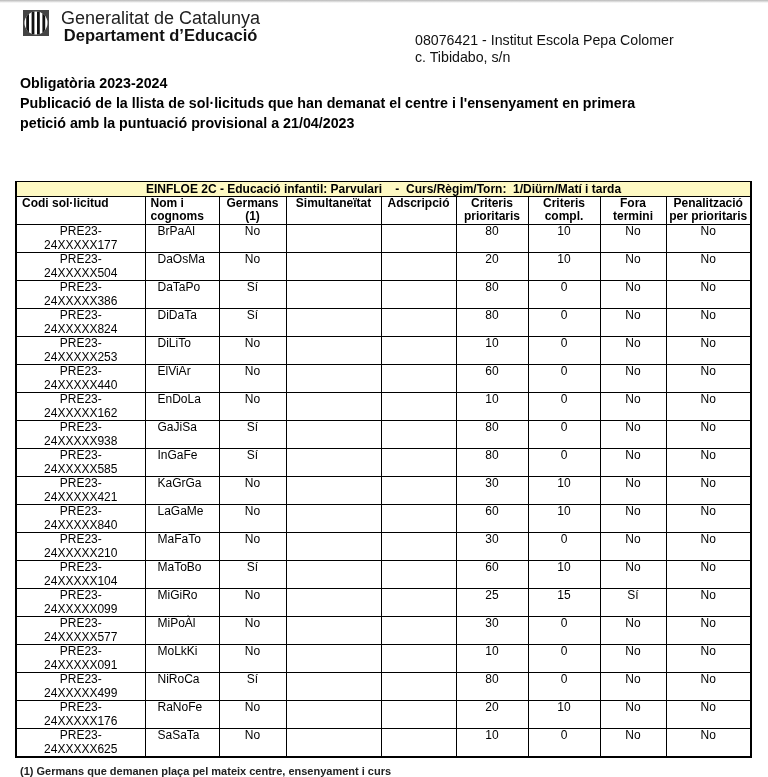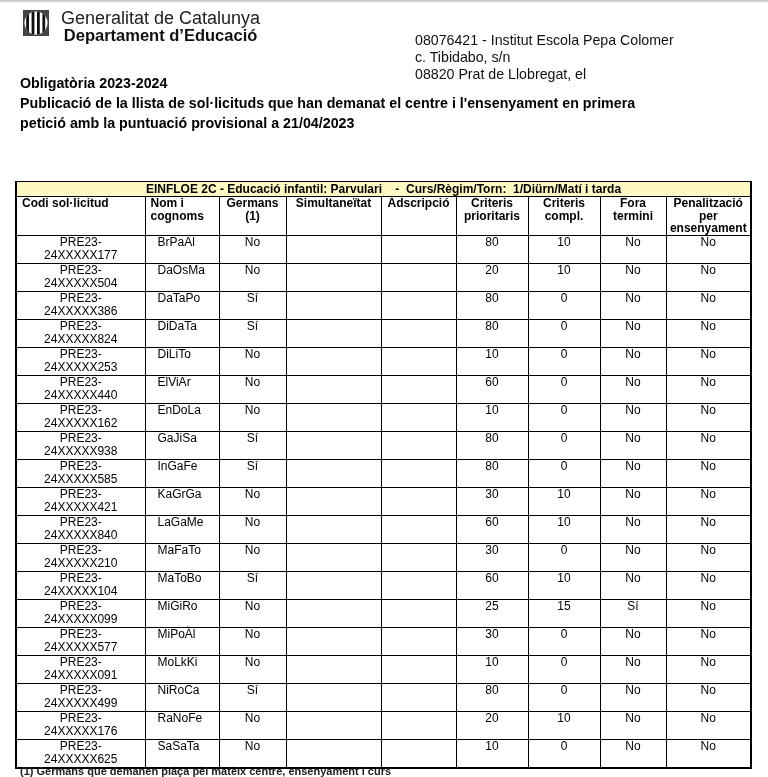--- a/index.html
+++ b/index.html
@@ -44,21 +44,20 @@
 </svg>
 
 <div class="org">
   <div class="l1">Generalitat de Catalunya</div>
   <div class="l2">Departament d’Educació</div>
 </div>
 
 <div class="center-info">
   <div>08076421 - Institut Escola Pepa Colomer</div>
   <div>c. Tibidabo, s/n</div>
-  <div>08820 Prat de Llobregat, el</div>
 </div>
 
 <div class="titles">
   <div>Obligatòria 2023-2024</div>
   <div>Publicació de la llista de sol·licituds que han demanat el centre i l'ensenyament en primera</div>
   <div>petició amb la puntuació provisional a 21/04/2023</div>
 </div>
 
 <table class="grid">
   <colgroup>
@@ -104,21 +103,21 @@
         <th>
           <div>Criteris</div>
           <div>compl.</div>
         </th>
         <th>
           <div>Fora</div>
           <div>termini</div>
         </th>
         <th>
           <div>Penalització</div>
-          <div>per ensenyament</div>
+          <div>per prioritaris</div>
         </th>
       </tr>
   </thead>
   <tbody id="tbody">
       <tr class="row">
         <td>
           <div>PRE23-</div>
           <div>24XXXXX177</div>
         </td>
         <td class="name">BrPaAl</td>

